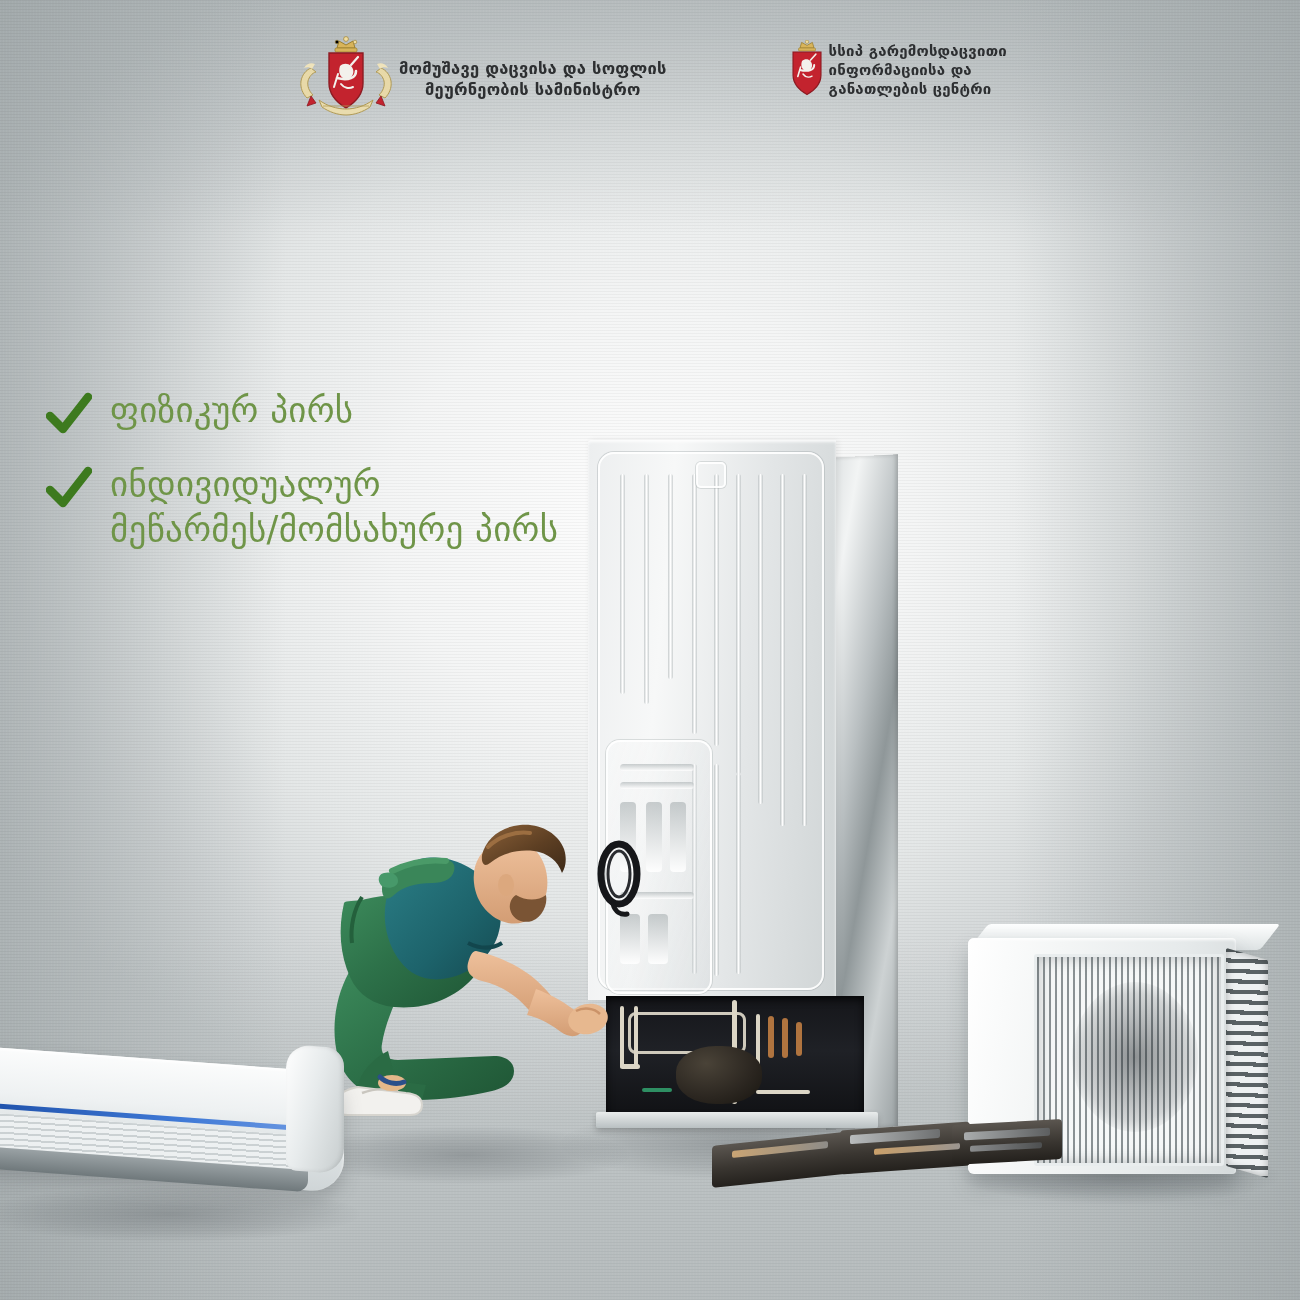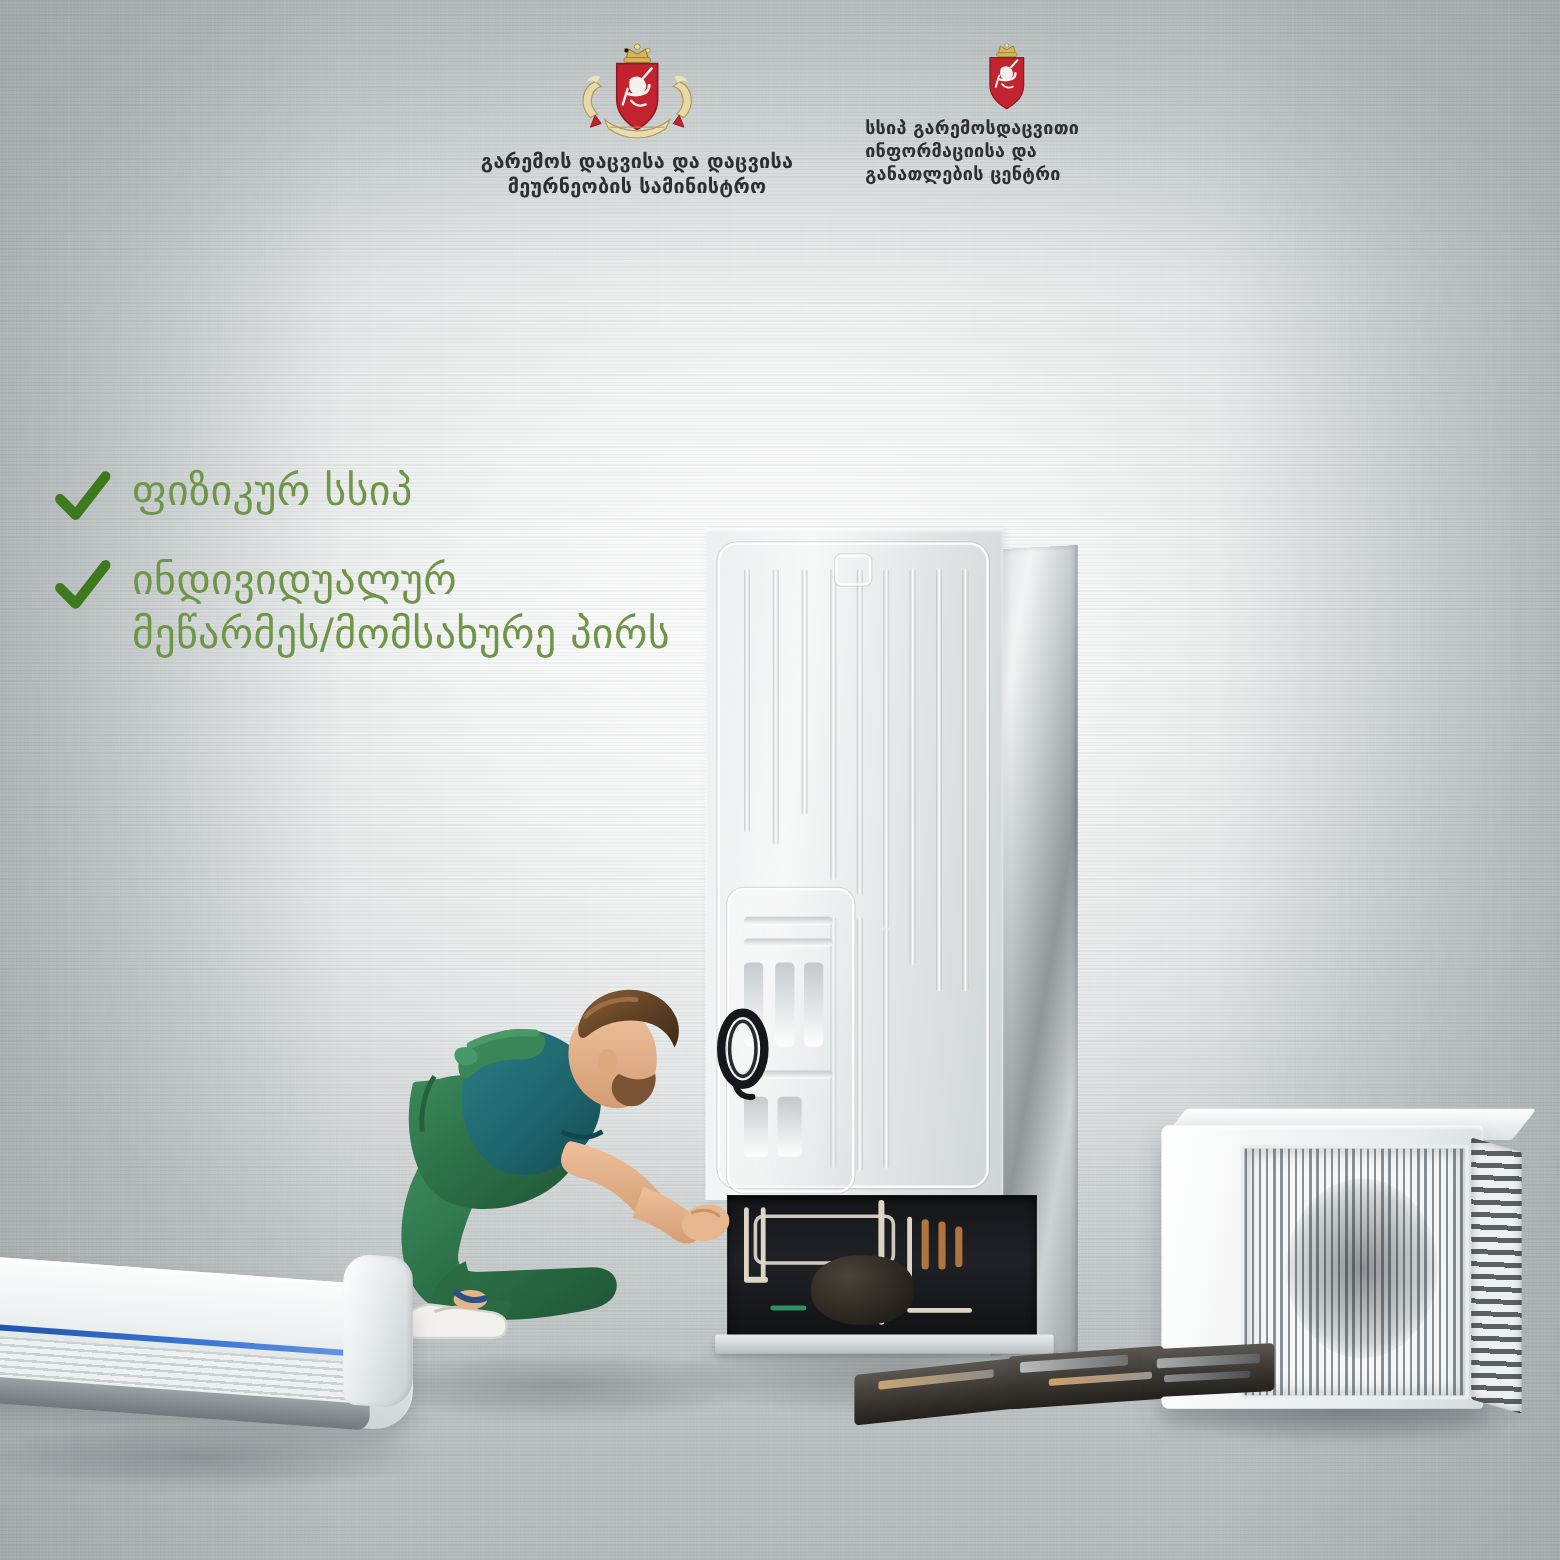--- a/index.html
+++ b/index.html
@@ -25,21 +25,21 @@
     background-image:
       repeating-linear-gradient(0deg, rgba(0,0,0,.5) 0 1px, transparent 1px 3px),
       repeating-linear-gradient(90deg, rgba(255,255,255,.5) 0 1px, transparent 1px 3px);
   }
 
   
   #header{
     position:absolute;top:34px;left:0;width:1300px;height:140px;
     display:flex;justify-content:center;align-items:flex-start;gap:60px;z-index:6;
   }
-  .logo-block{display:flex;flex-direction:column;align-items:center;}
+  .logo-block{display:flex;align-items:center;}
   .logo-block.two{align-items:flex-start;padding-top:2px;}
   .logo-text{
     color:#2d2f31;font-weight:bold;letter-spacing:.2px;line-height:1.28;
     text-align:center;white-space:pre-line;
   }
   .logo-block.one .logo-text{font-size:16.5px;margin-top:4px;}
   .logo-block.two .logo-text{font-size:15px;text-align:left;margin-top:6px;}
 
   
   .coa{position:relative;}
@@ -239,21 +239,21 @@
           <path d="M45 40l-4 13" stroke="#f3f1ec" stroke-width="2" stroke-linecap="round"></path>
           <path d="M58 31l7-8" stroke="#f3f1ec" stroke-width="2.2" stroke-linecap="round"></path>
           <path d="M48 50c3 4 8 5 12 3" stroke="#f3f1ec" stroke-width="2" stroke-linecap="round" fill="none"></path>
 
           <path d="M26 66c8 6 18 9 27 9s19-3 27-9l-3 7c-7 5-16 8-24 8s-17-3-24-8z" fill="#e9dcae" stroke="#b09a55" stroke-width="1"></path>
           <path d="M30 72h46" stroke="#b09a55" stroke-width=".8"></path>
           <path d="M18 62l-4 10 9-3z" fill="#c3232e" stroke="#8d1b22" stroke-width=".8"></path>
           <path d="M88 62l4 10-9-3z" fill="#c3232e" stroke="#8d1b22" stroke-width=".8"></path>
         </svg>
       </div>
-      <div class="logo-text">გარემოს დაცვისა და დაცვისა
+      <div class="logo-text">მომუშავე დაცვისა და სოფლის
 მეურნეობის სამინისტრო</div>
     </div>
 
     <div class="logo-block two">
       <div class="coa small" style="align-self:center;margin-left:58px;">
         <svg viewBox="0 0 44 56" width="44" height="56" aria-hidden="true">
           <path d="M15 8h14l-1.6-5.6-5.4 3-5.4-3z" fill="#d8b45a" stroke="#9c8030" stroke-width=".8"></path>
           <circle cx="22" cy="1.8" r="1.7" fill="#f2dea0" stroke="#9c8030" stroke-width=".5"></circle>
           <rect x="13.5" y="8" width="17" height="3" rx="1" fill="#d8b45a" stroke="#9c8030" stroke-width=".6"></rect>
           <path d="M8 12h28v23c0 11-9.5 17-14 19.5C17.5 52 8 46 8 35z" fill="#c3232e" stroke="#8d1b22" stroke-width="1.1"></path>
@@ -271,21 +271,21 @@
   </div>
 
 
   <div id="bullets">
     <div class="bullet">
       <span class="check">
         <svg viewBox="0 0 46 44" width="46" height="44" aria-hidden="true">
           <path d="M4 24 L17 37 L42 5" fill="none" stroke="#3d7a1e" stroke-width="8.5" stroke-linecap="round" stroke-linejoin="round"></path>
         </svg>
       </span>
-      <span class="btext">ფიზიკურ სსიპ</span>
+      <span class="btext">ფიზიკურ პირს</span>
     </div>
     <div class="bullet">
       <span class="check">
         <svg viewBox="0 0 46 44" width="46" height="44" aria-hidden="true">
           <path d="M4 24 L17 37 L42 5" fill="none" stroke="#3d7a1e" stroke-width="8.5" stroke-linecap="round" stroke-linejoin="round"></path>
         </svg>
       </span>
       <span class="btext">ინდივიდუალურ
 მეწარმეს/მომსახურე პირს</span>
     </div>

